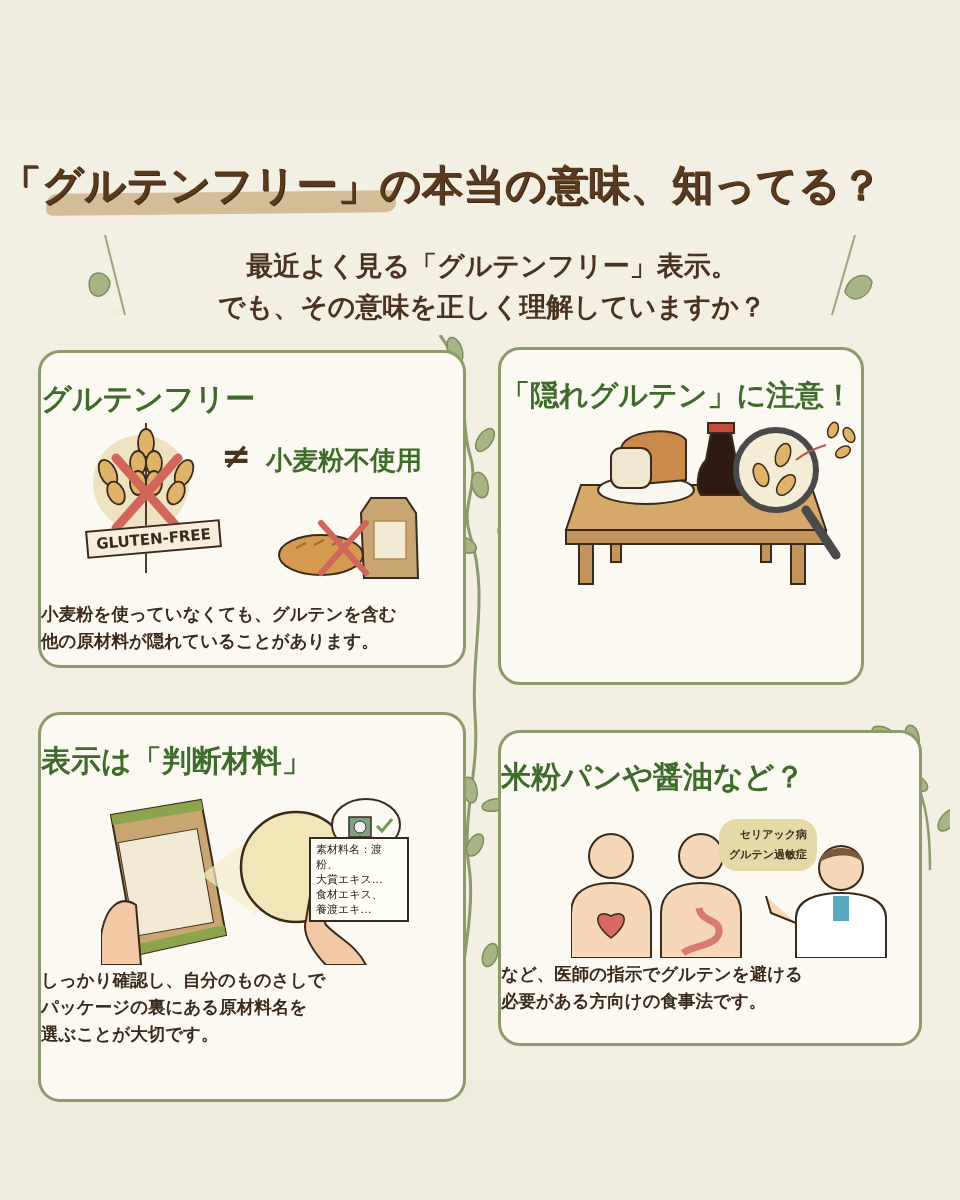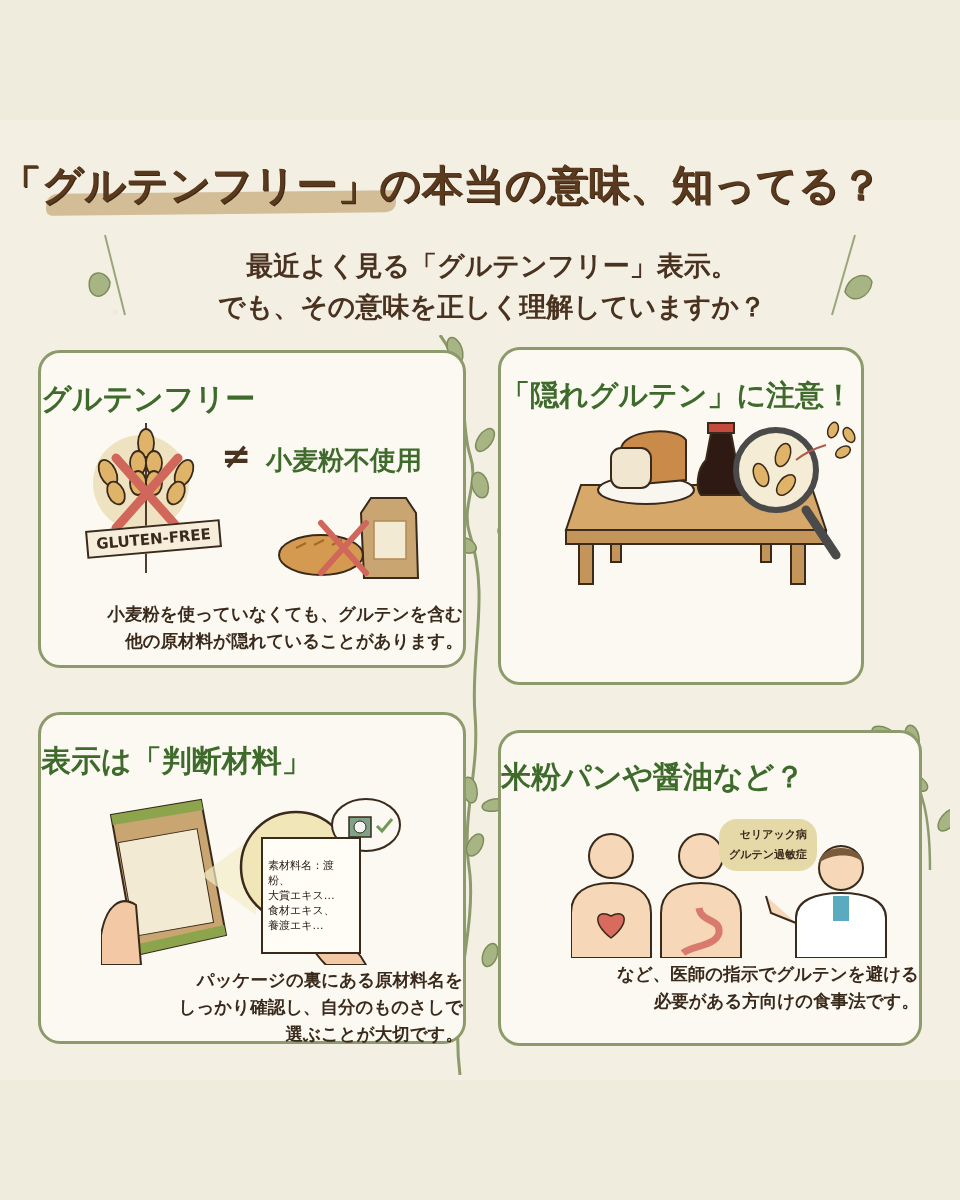--- a/index.html
+++ b/index.html
@@ -36,39 +36,39 @@
 
   .card {
     position: absolute; background: #fbf9f1;
     border: 3px solid #8c9a6c; border-radius: 22px;
   }
   .card-title {
     position: absolute; left: 0; width: 100%; 
     font-size: 30px; font-weight: bold; color: #3e6b2c;
   }
   .card-body {
-    position: absolute; left: 0; width: 100%; text-align: right;
+    position: absolute; left: 0; width: 100%; text-align: left;
     font-size: 17.5px; font-weight: bold; color: #3a2a1c; line-height: 27px;
   }
   .illus { position: absolute; }
 
   .ne-sign {
     position: absolute; font-size: 36px; font-weight: bold; color: #4a3220;
   }
   .flour-text {
     position: absolute; font-size: 30px; font-weight: bold; color: #3e6b2c;
   }
   .gf-sign {
     position: absolute; background: #f6eedb; border: 2.5px solid #3a2a1c;
     font-size: 15px; font-weight: bold; color: #3a2a1c; padding: 3px 8px;
     transform: rotate(-5deg);
   }
   .label-zoom {
     position: absolute; background: #fffdf6; border: 2px solid #3a2a1c;
-    font-size: 11px; color: #2a2018; line-height: 15px; padding: 19px 5px;
+    font-size: 11px; color: #2a2018; line-height: 15px; padding: 3px 5px; margin-left: 48px;
   }
   .bubble {
     position: absolute; background: #e5d9a8; border-radius: 18px;
     font-size: 11px; font-weight: bold; color: #3a2a1c; text-align: right; line-height: 20px;
     padding: 6px 10px;
   }
 </style>
 </head>
 <body>
 
@@ -192,21 +192,21 @@
         <ellipse cx="235" cy="65" rx="7" ry="12" transform="rotate(40 235 65)"></ellipse>
         <ellipse cx="282" cy="10" rx="5" ry="8" transform="rotate(20 282 10)"></ellipse>
         <ellipse cx="298" cy="15" rx="5" ry="8" transform="rotate(-30 298 15)"></ellipse>
         <ellipse cx="292" cy="32" rx="5" ry="8" transform="rotate(60 292 32)"></ellipse>
       </g>
       <path d="M275 25 C 265 28, 255 32, 245 40" stroke="#b05a4a" stroke-width="2" fill="none"></path>
     </svg>
 
   </div>
 
-  <div class="card" style="left:38px;top:592px;width:428px;height:332px;">
+  <div class="card" style="left:38px;top:592px;width:428px;height:390px;">
     <div class="card-title" style="top:26px">表示は「判断材料」</div>
 
     <svg class="illus" style="left:60px;top:80px" width="300" height="170" viewBox="0 0 300 170">
 
       <path d="M10 20 L100 5 L125 140 L35 160 Z" fill="#c9a572" stroke="#3a2a1c" stroke-width="2"></path>
       <path d="M10 20 L100 5 L102 15 L12 30 Z" fill="#8ca54c"></path>
       <path d="M33 150 L123 130 L125 140 L35 160 Z" fill="#8ca54c"></path>
       <rect x="25" y="40" width="80" height="95" fill="#f3ead3" stroke="#3a2a1c" stroke-width="1" transform="rotate(-10 65 88)"></rect>
 
       <path d="M0 140 C 5 110, 20 100, 35 110 L 40 170 L 0 170 Z" fill="#f2c9a4" stroke="#3a2a1c" stroke-width="2"></path>
@@ -224,22 +224,22 @@
       <path d="M276 31 L281 36 L291 24" stroke="#6f9a58" stroke-width="3" fill="none"></path>
     </svg>
     <div class="label-zoom" style="left:220px;top:122px;width:100px">
       <div>素材料名：渡粉、</div>
       <div>大賞エキス…</div>
       <div>食材エキス、</div>
       <div>養渡エキ…</div>
     </div>
 
     <div class="card-body" style="top:252px">
+      <div>しっかり確認し、自分のものさしで</div>
       <div>パッケージの裏にある原材料名を</div>
-      <div>しっかり確認し、自分のものさしで</div>
       <div>選ぶことが大切です。</div>
     </div>
   </div>
 
   <div class="card" style="left:498px;top:610px;width:424px;height:316px;">
     <div class="card-title" style="top:24px">米粉パンや醤油など？</div>
 
     <svg class="illus" style="left:70px;top:95px" width="320" height="130" viewBox="0 0 320 130">
 
       <circle cx="40" cy="28" r="22" fill="#f6d8b8" stroke="#3a2a1c" stroke-width="2"></circle>

